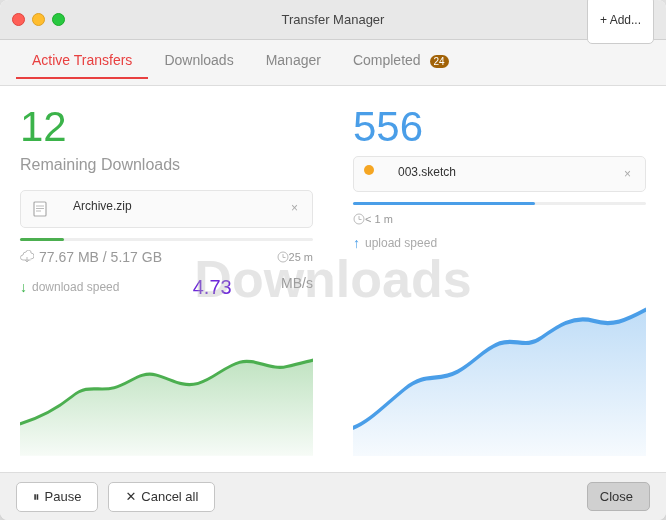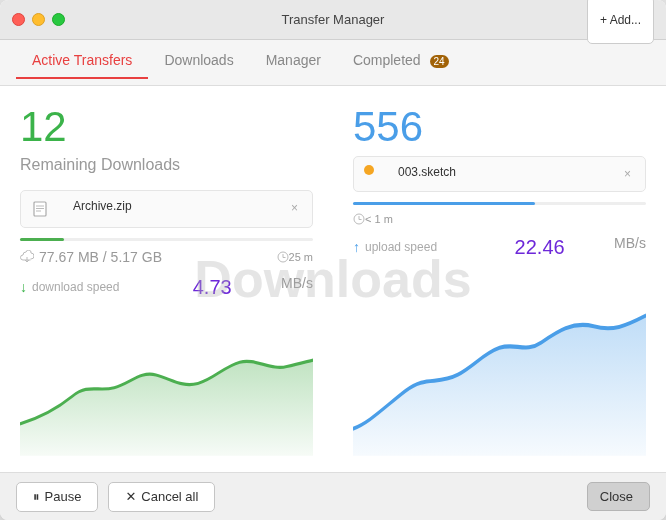--- a/index.html
+++ b/index.html
@@ -440,24 +440,20 @@
           </svg>
           <span>&lt; 1 m</span>
         </div>
       </div>
 
       <div class="speed-row">
         <div class="speed-label">
           <span class="arrow-up">↑</span>
           <span>upload speed</span>
         </div>
-        <div>
-          <span class="speed-value">22.46</span>
-          <span class="speed-unit">MB/s</span>
-        </div>
       </div>
 
       <div class="chart-wrap">
         <svg class="chart-svg" viewBox="0 0 280 70" preserveAspectRatio="none" xmlns="http://www.w3.org/2000/svg">
           <defs>
             <linearGradient id="blueGrad" x1="0" y1="0" x2="0" y2="1">
               <stop offset="0%" stop-color="#4a9ee8" stop-opacity="0.35"></stop>
               <stop offset="100%" stop-color="#4a9ee8" stop-opacity="0.05"></stop>
             </linearGradient>
           </defs>

